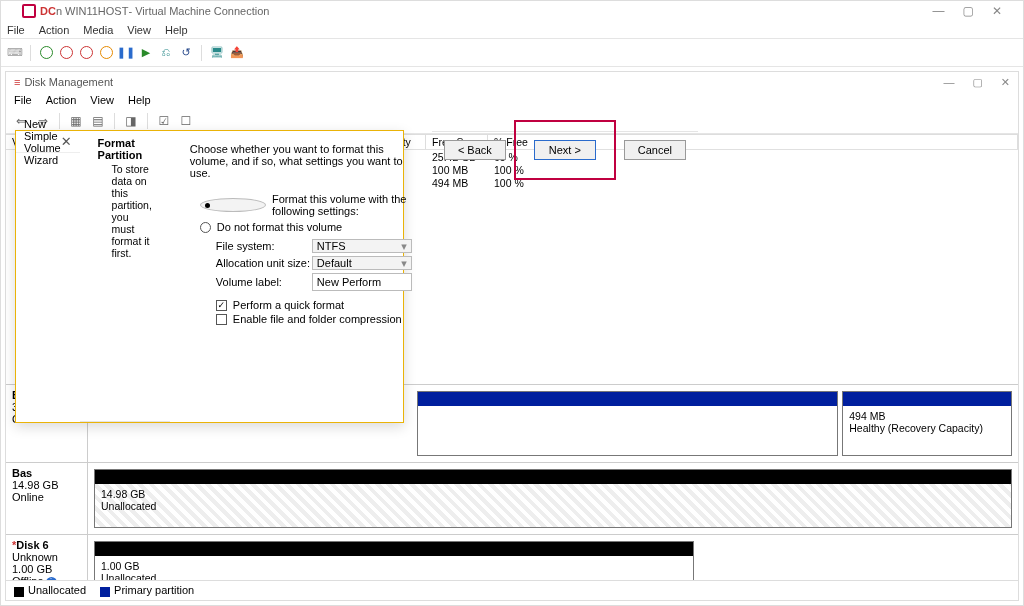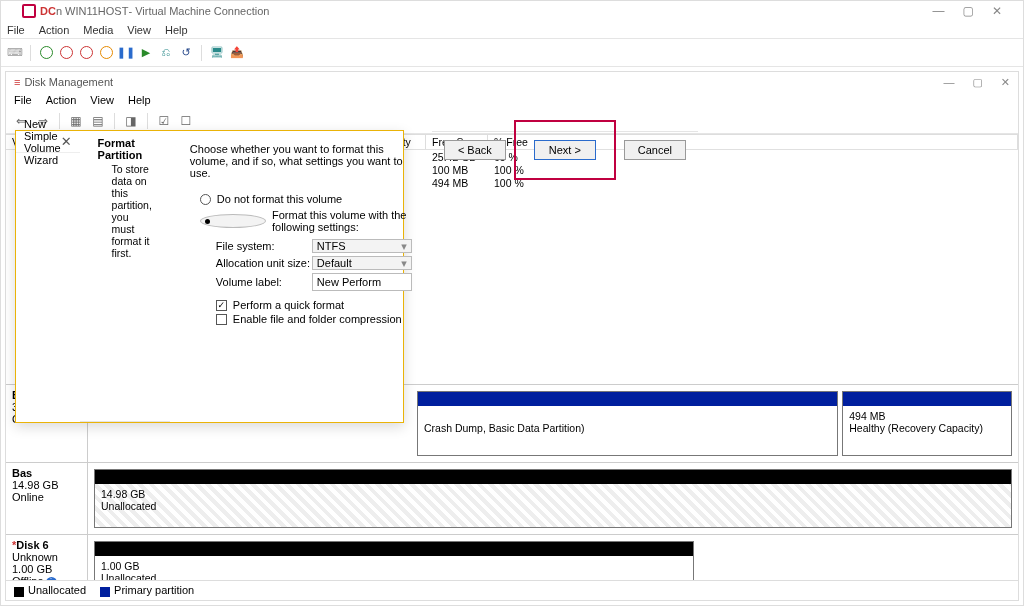--- a/index.html
+++ b/index.html
@@ -208,24 +208,20 @@
         <div class="disk-row top" style="height:78px">
           <div class="disk-box">
             <div class="disk-name">Bas</div>
             <div>39.</div>
             <div>On</div>
           </div>
           <div class="vol-area">
             <div class="vol-block" style="width:325px;border:none"></div>
             <div class="vol-block" style="flex:3">
               <div class="vol-cap vcap-blue"></div>
-              <div class="vol-body">
-                <div>&nbsp;</div>
-                <div>Crash Dump, Basic Data Partition)</div>
-              </div>
             </div>
             <div class="vol-block" style="flex:1.2">
               <div class="vol-cap vcap-blue"></div>
               <div class="vol-body">
                 <div>494 MB</div>
                 <div>Healthy (Recovery Capacity)</div>
               </div>
             </div>
           </div>
         </div>
@@ -279,26 +275,26 @@
     <span>New Simple Volume Wizard</span>
     <span class="x">✕</span>
   </div>
   <div class="dlg-head">
     <div class="h1">Format Partition</div>
     <div class="h2">To store data on this partition, you must format it first.</div>
   </div>
   <div class="dlg-body">
     <div class="instr">Choose whether you want to format this volume, and if so, what settings you want to use.</div>
     <div class="radio-row">
+      <span class="radio sel"></span>
+      <span>Format this volume with the following settings:</span>
+    </div>
+    <div class="radio-row">
       <span class="radio"></span>
       <span>Do not format this volume</span>
-    </div>
-    <div class="radio-row">
-      <span class="radio sel"></span>
-      <span>Format this volume with the following settings:</span>
     </div>
     <div class="form-grid">
       <div class="form-row">
         <span class="form-label">File system:</span>
         <span class="sel">
             <span>NTFS</span>
             <span style="color:#888">▾</span>
           </span>
       </div>
       <div class="form-row">

